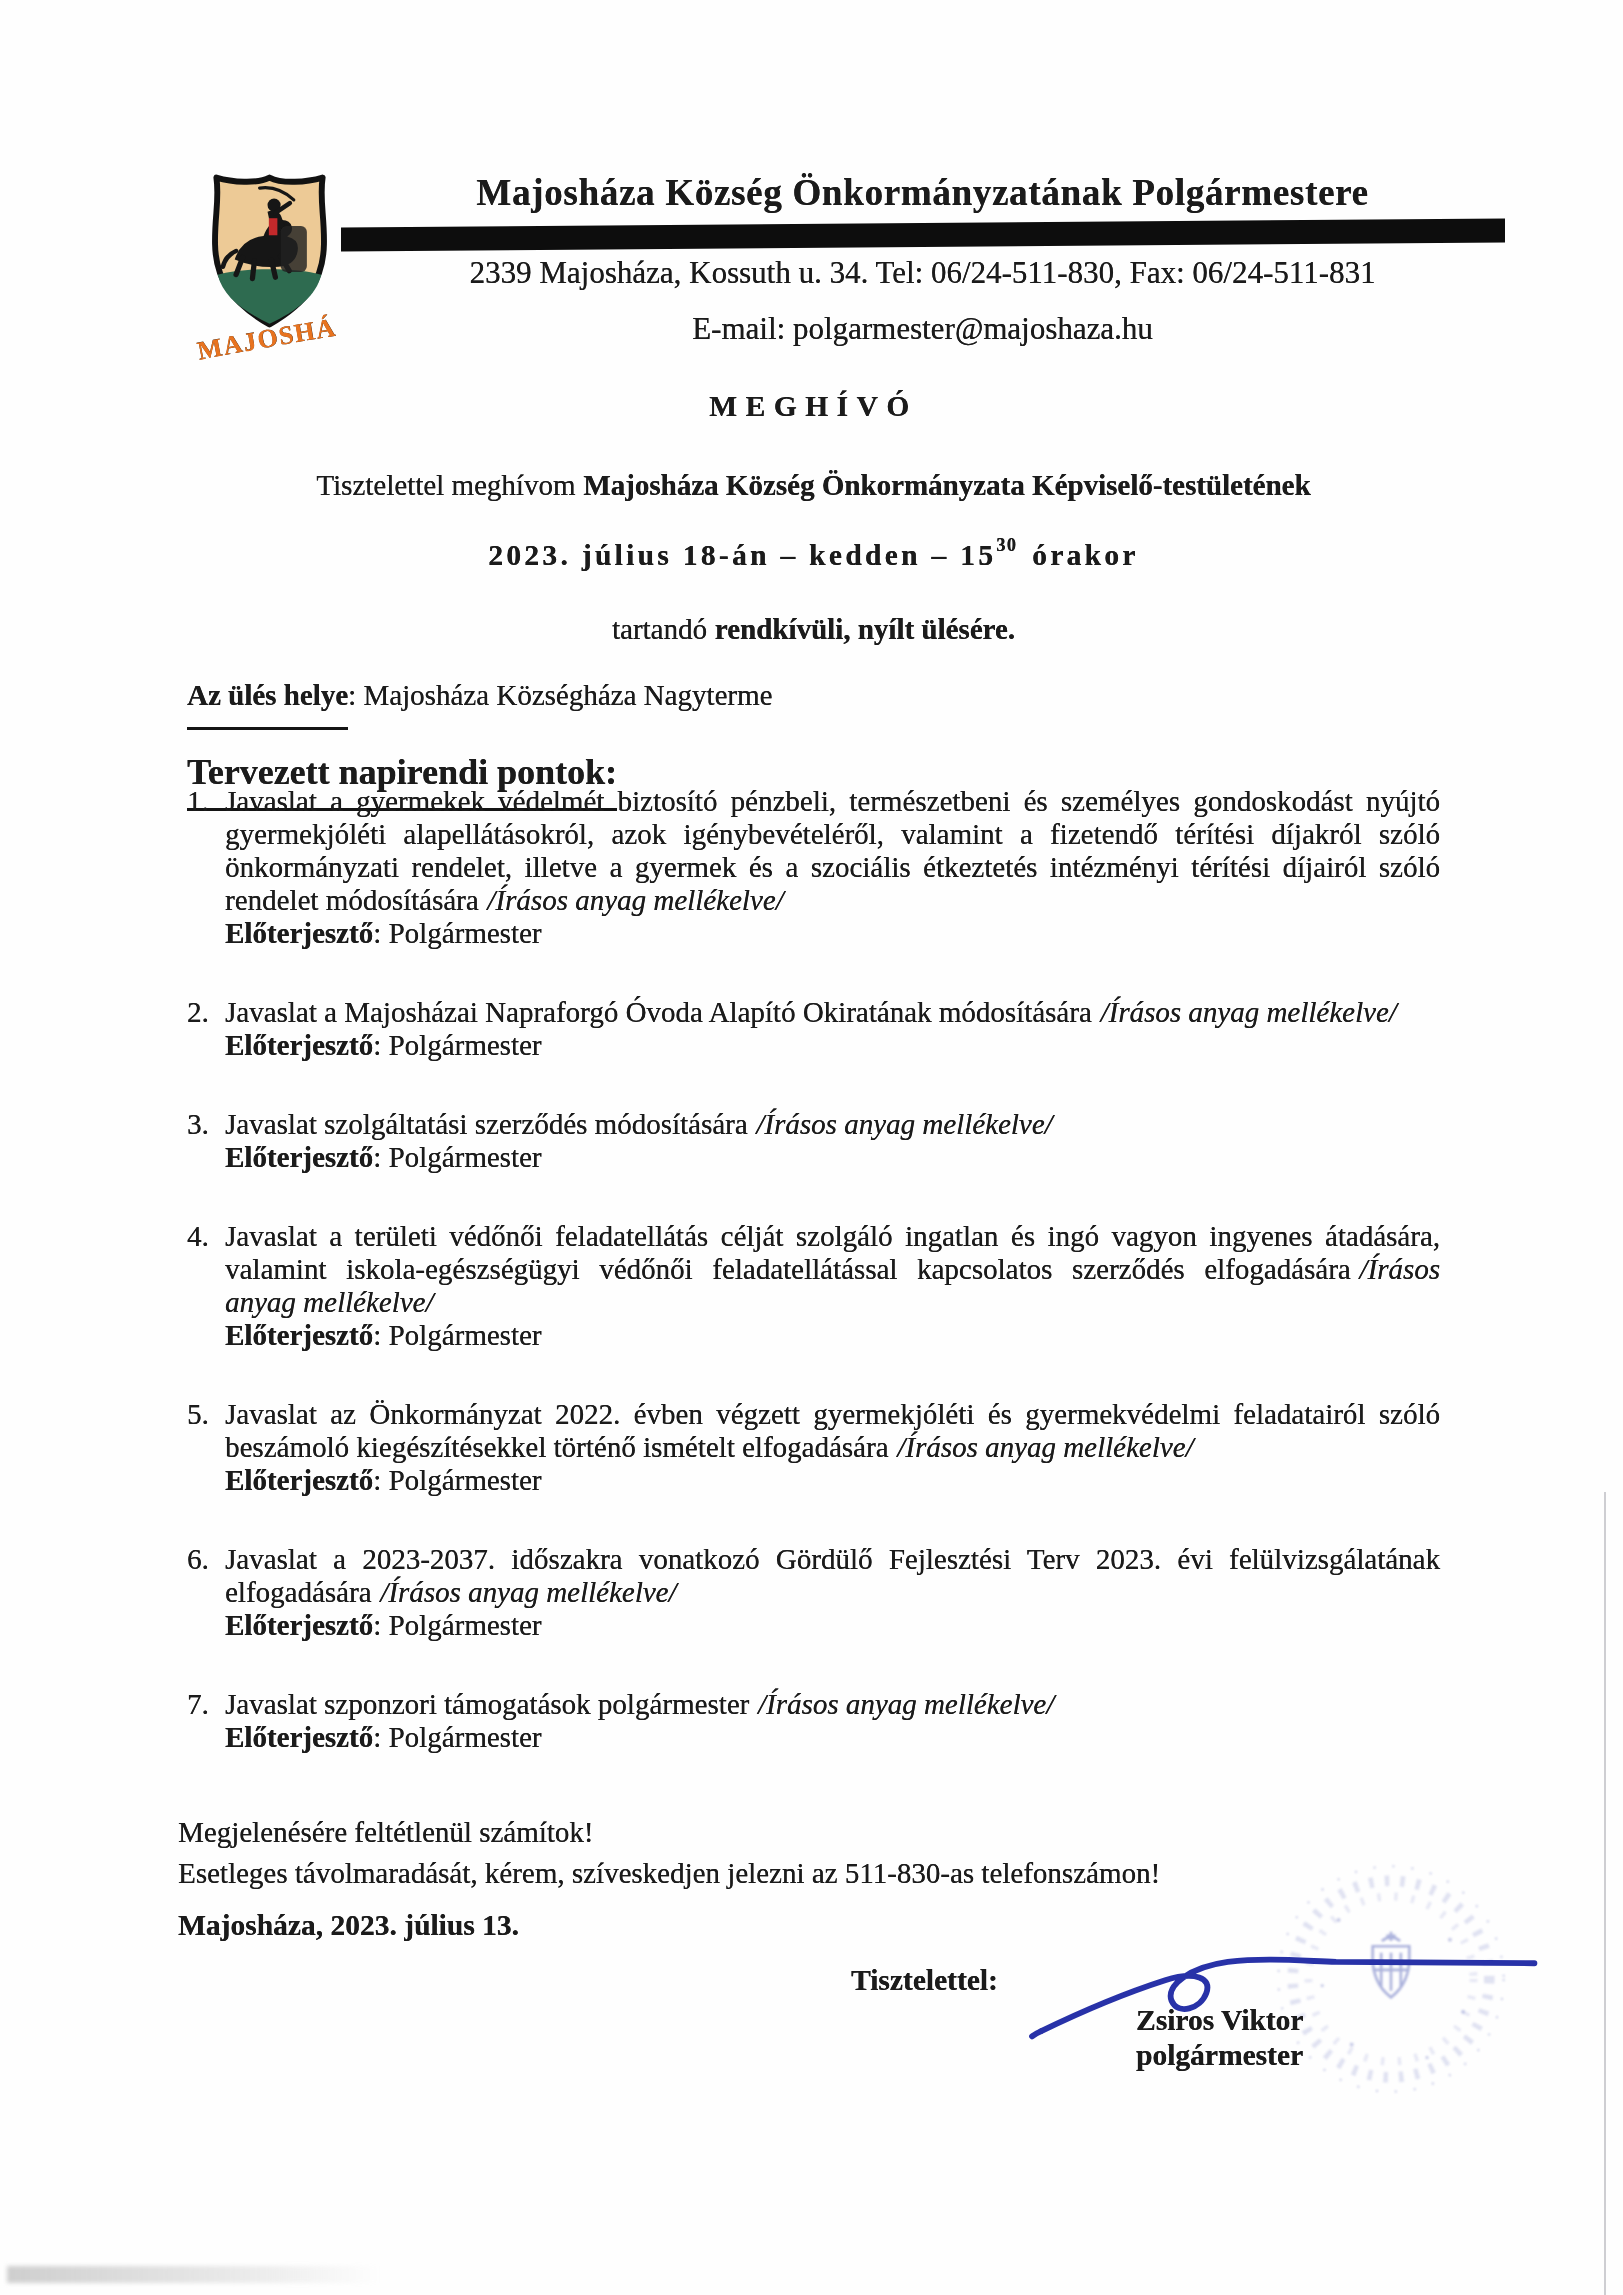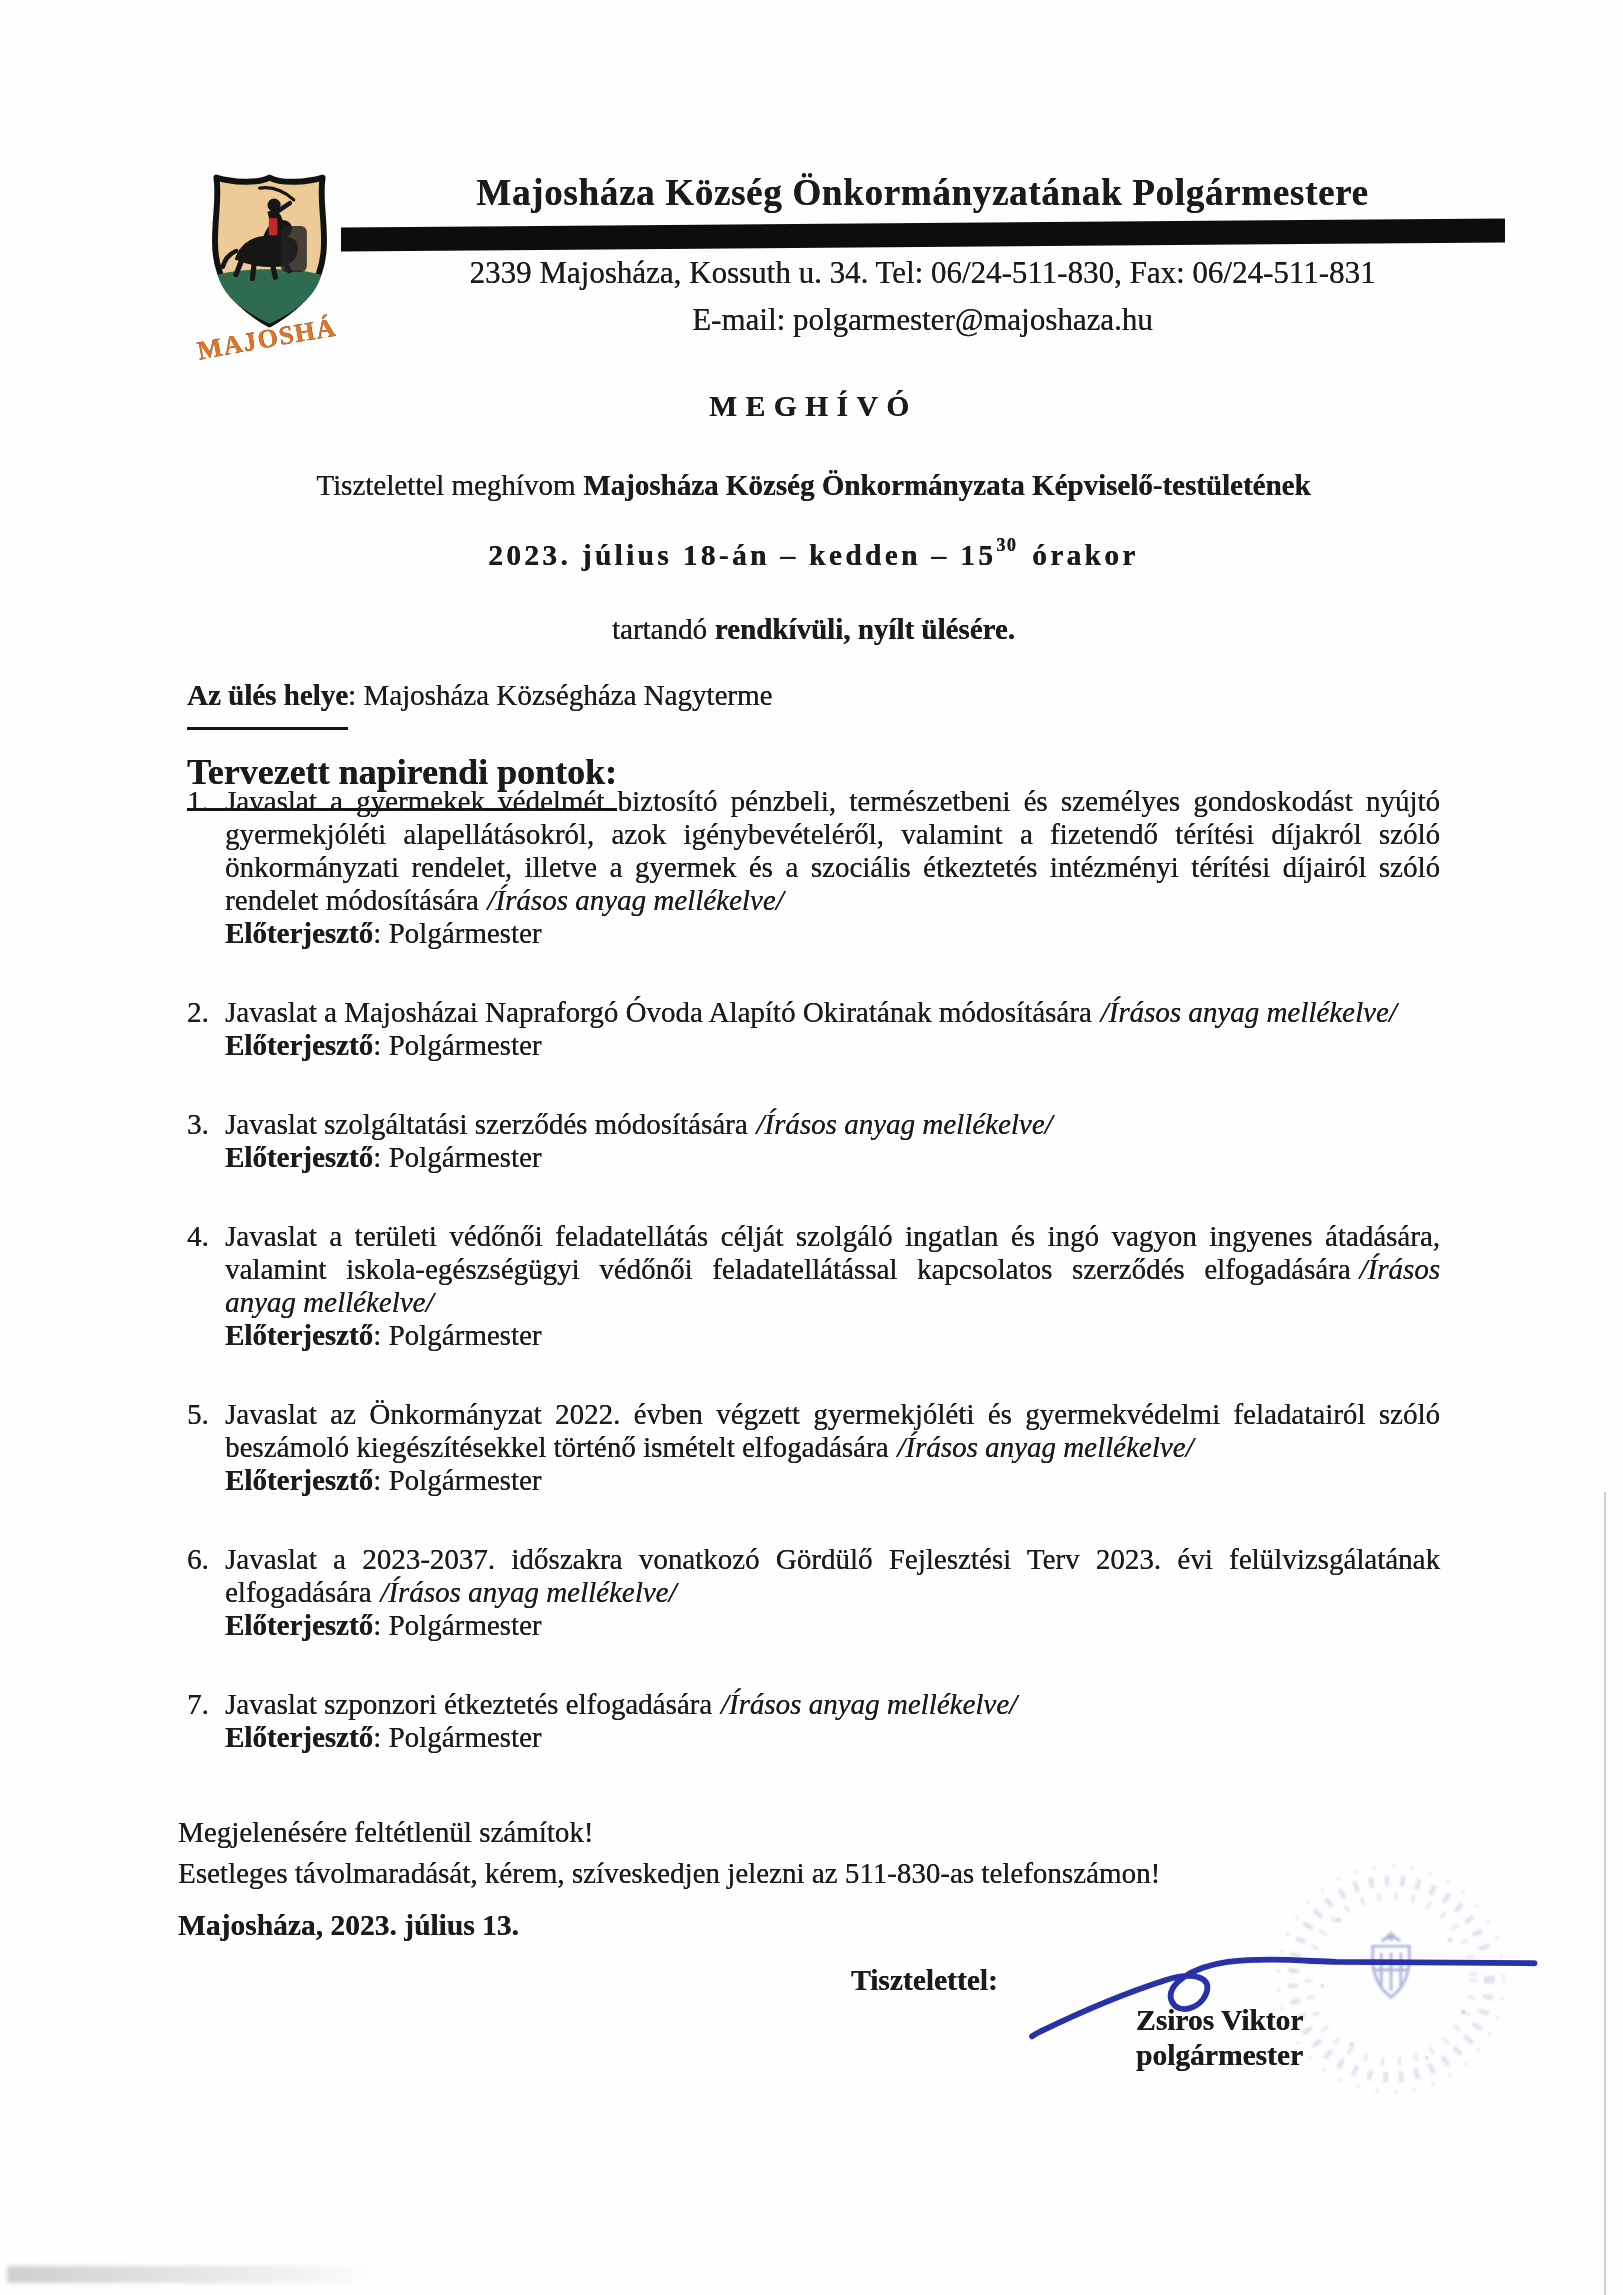--- a/index.html
+++ b/index.html
@@ -10,21 +10,21 @@
   }
   .abs{position:absolute;}
   .thicken{text-shadow:0.2px 0 0 currentColor;}
 
   
   .logo{left:194px;top:171px;width:151px;height:223px;}
   .head-right{left:340px;top:171px;width:1165px;text-align:center;}
   .head-title{font-size:37px;font-weight:700;letter-spacing:0.7px;white-space:nowrap;}
   .head-bar{margin:9.2px auto 0 auto;width:1164px;height:23.6px;background:#0d0d0d;transform:skewY(-0.45deg);}
   .head-address{margin-top:7.9px;font-size:31px;white-space:nowrap;}
-  .head-email{margin-top:11px;font-size:31px;}
+  .head-email{margin-top:20px;font-size:31px;}
 
   
   .c-line{left:187px;width:1253px;text-align:center;font-size:29px;}
   .meghivo{top:390px;font-weight:700;font-size:29.5px;letter-spacing:8.5px;}
   .intro{top:469px;}
   .dateline{top:538px;font-weight:700;font-size:29.5px;letter-spacing:3.3px;}
   .dateline sup{font-size:18.3px;position:relative;top:-2.6px;letter-spacing:1.3px;}
   .dateline .tail{margin-left:15px;}
   .held{top:613px;}
   .gap-r{margin-right:.27em;}
@@ -159,21 +159,21 @@
     <li>
       <span class="num">6.</span>
       <div class="itxt">
         <span>Javaslat a 2023-2037. időszakra vonatkozó Gördülő Fejlesztési Terv 2023. évi felülvizsgálatának elfogadására</span><em class="attach">/Írásos anyag mellékelve/</em>
         <div class="presenter"><span class="plabel">Előterjesztő</span><span>: Polgármester</span></div>
       </div>
     </li>
     <li>
       <span class="num">7.</span>
       <div class="itxt">
-        <span>Javaslat szponzori étkeztetés elfogadására</span><em class="attach">/Írásos anyag mellékelve/</em>
+        <span>Javaslat szponzori támogatások polgármester</span><em class="attach">/Írásos anyag mellékelve/</em>
         <div class="presenter"><span class="plabel">Előterjesztő</span><span>: Polgármester</span></div>
       </div>
     </li>
   </ol>
 
   <div class="abs closing">
     <div>Megjelenésére feltétlenül számítok!</div>
     <div>Esetleges távolmaradását, kérem, szíveskedjen jelezni az 511-830-as telefonszámon!</div>
   </div>
 

